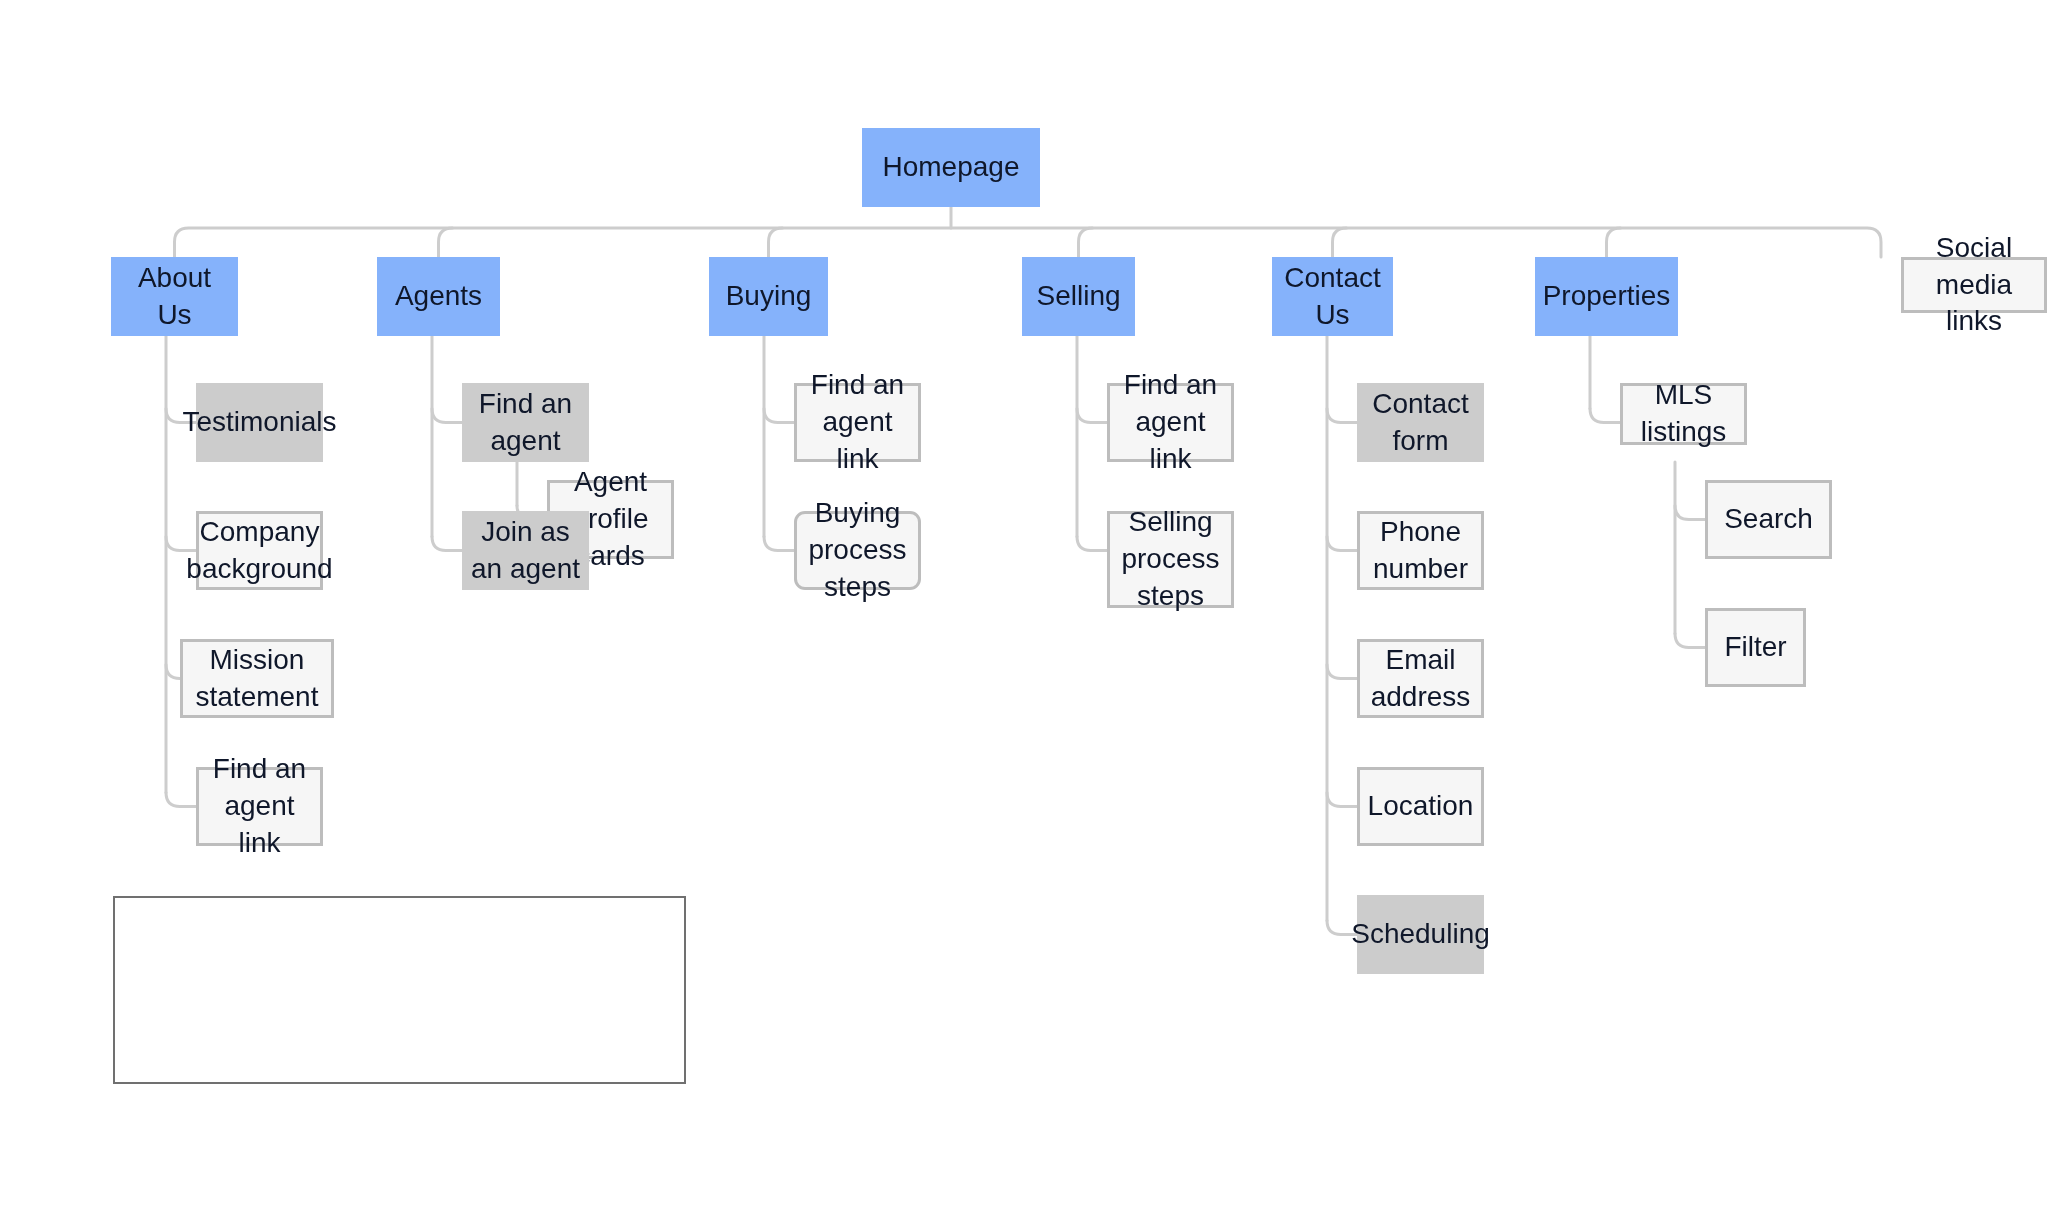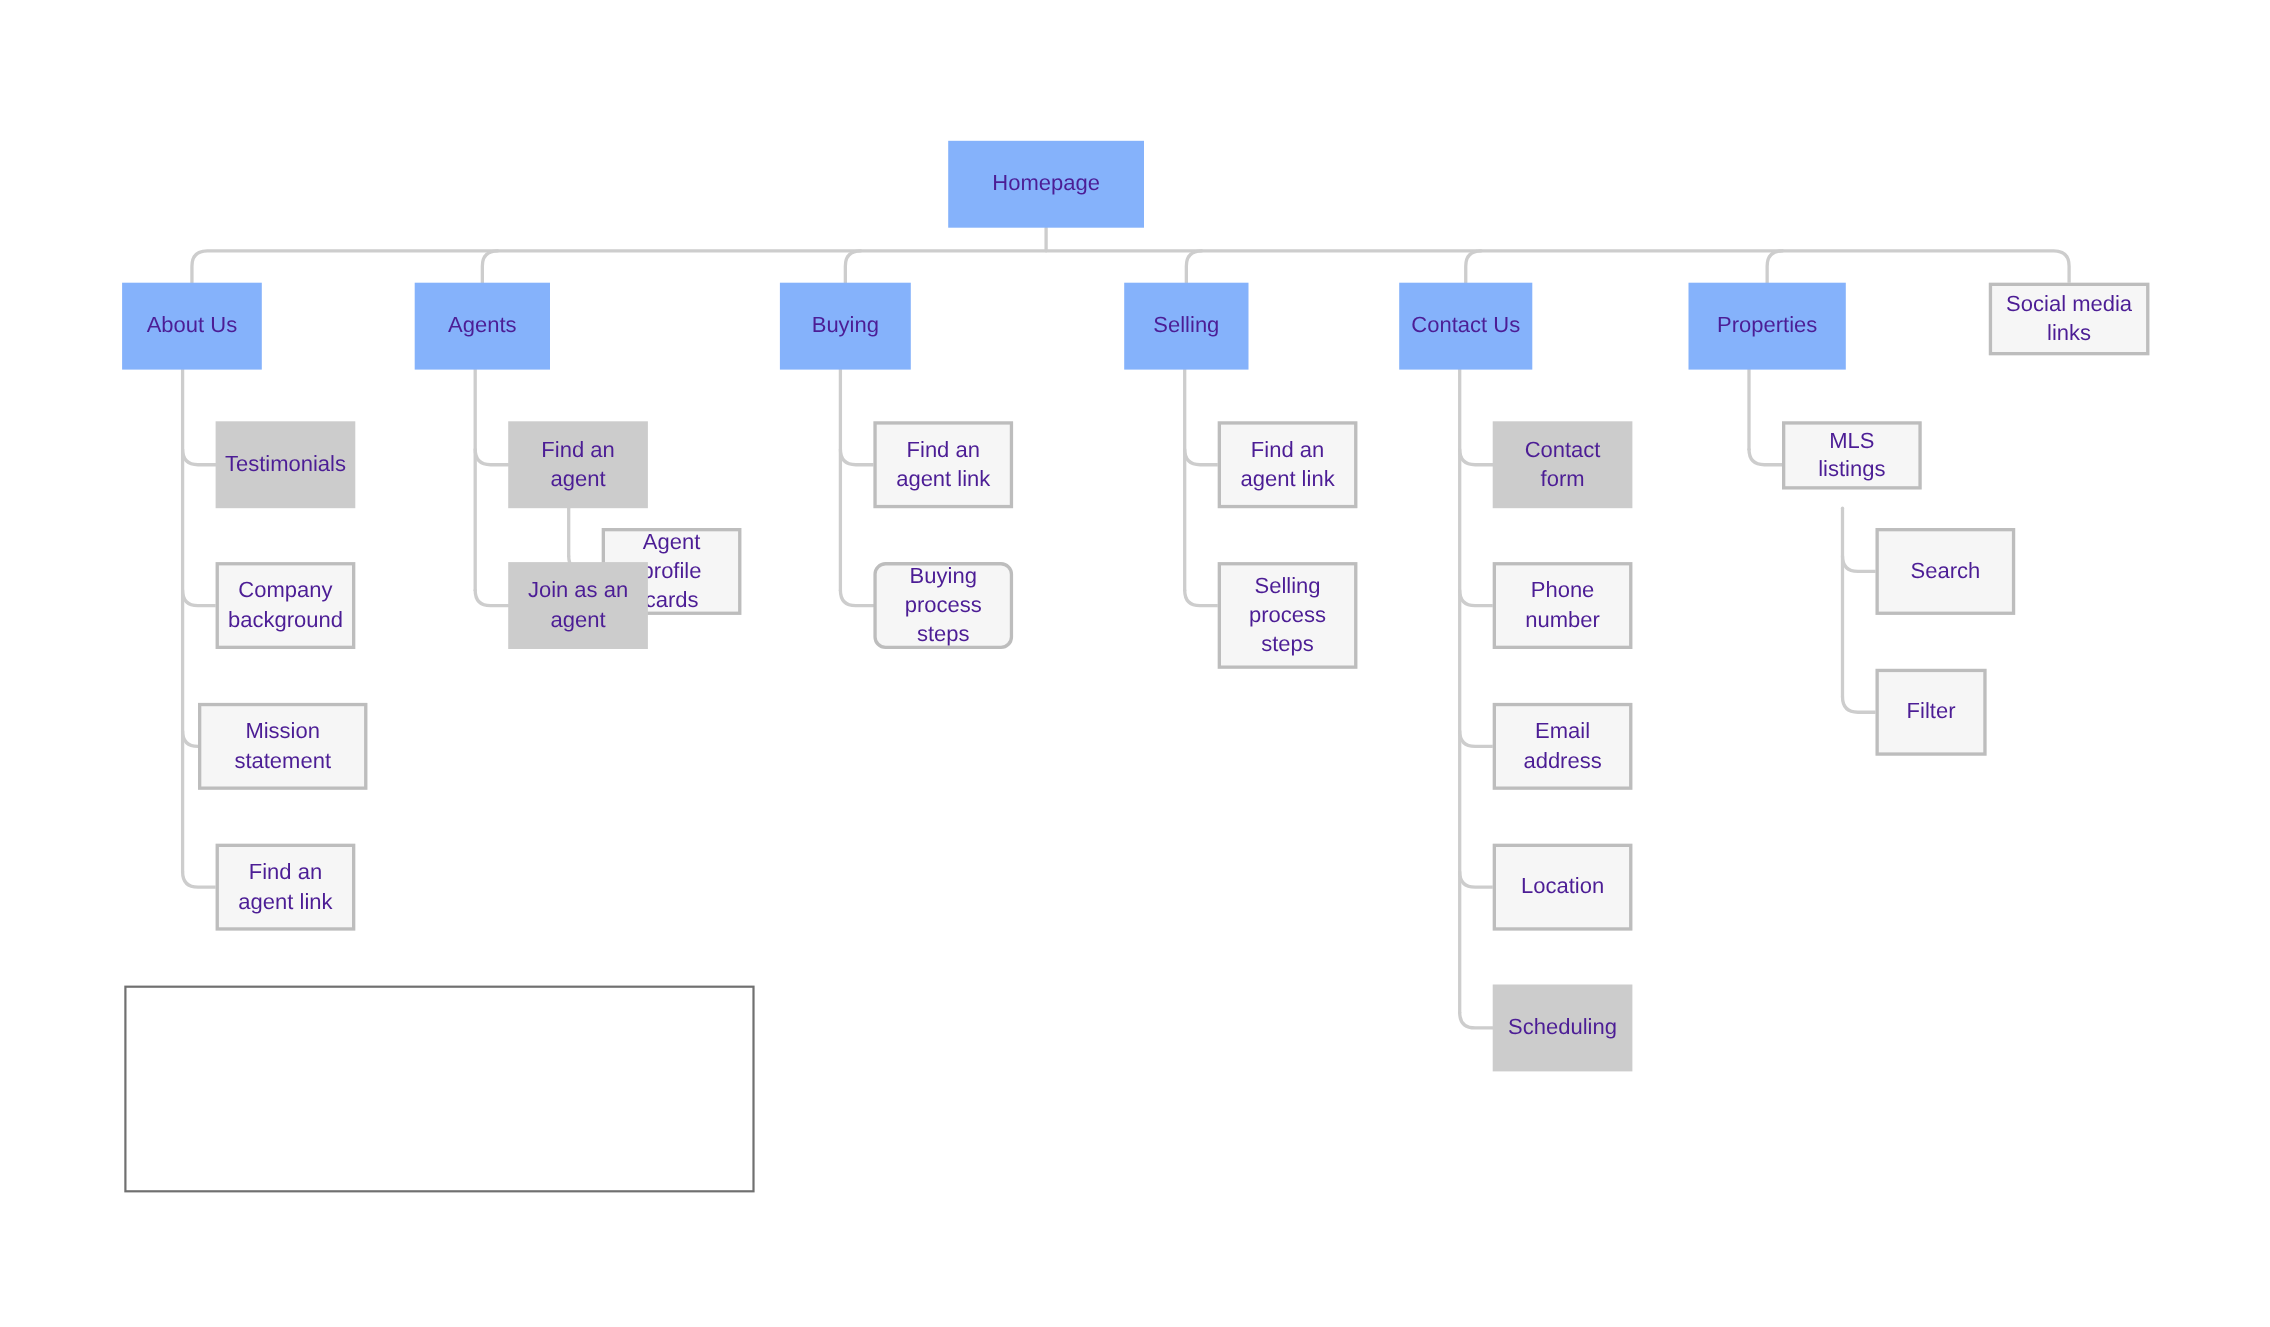--- a/index.html
+++ b/index.html
@@ -27,22 +27,22 @@
     pointer-events: none;
   }
   .node {
     position: absolute;
     box-sizing: border-box;
     display: flex;
     align-items: center;
     justify-content: center;
     text-align: center;
     line-height: 1.32;
-    color: #4c1d95;
-    font-size: 20px;
+    color: #0f172a;
+    font-size: 28px;
     padding: 4px 8px;
     z-index: 2;
   }
   .node.main {
     background: #85b2fb;
     border: none;
   }
   .node.sub {
     background: #cccccc;
     border: none;
@@ -195,21 +195,21 @@
       </div>
       <div class="node feature" style="left: 1620px; top: 383px; width: 127px; height: 62px;">
         <span>MLS listings</span>
       </div>
       <div class="node feature" style="left: 1705px; top: 480px; width: 127px; height: 79px;">
         <span>Search</span>
       </div>
       <div class="node feature" style="left: 1705px; top: 608px; width: 101px; height: 79px;">
         <span>Filter</span>
       </div>
-      <div class="node feature" style="left: 1808px; top: 257px; width: 146px; height: 66px;">
+      <div class="node feature" style="left: 1901px; top: 257px; width: 146px; height: 56px;">
         <span>Social media links</span>
       </div>
     </div>
 
   <div class="legend-box" style="left:113px; top:896px; width:573px; height:188px;">
   </div>
   <div class="legend-title" style="left:139px; top:925px;">Sitemap Key</div>
   <div class="legend-swatch main" style="left:137px; top:976px; width:157px; height:78px;">Main page</div>
   <div class="legend-swatch sub" style="left:323px; top:976px; width:150px; height:78px;">Sub page</div>
   <div class="legend-swatch feature" style="left:502px; top:976px; width:150px; height:78px;">Feature</div>

